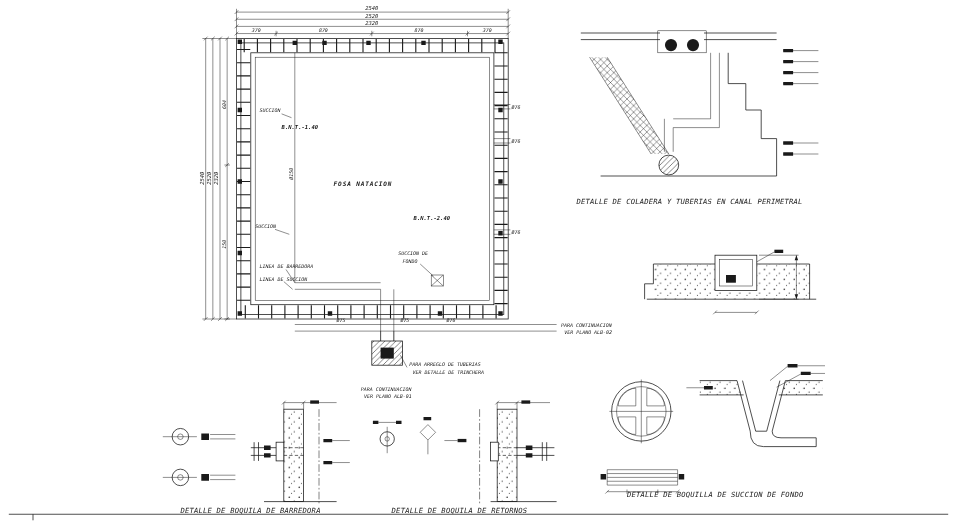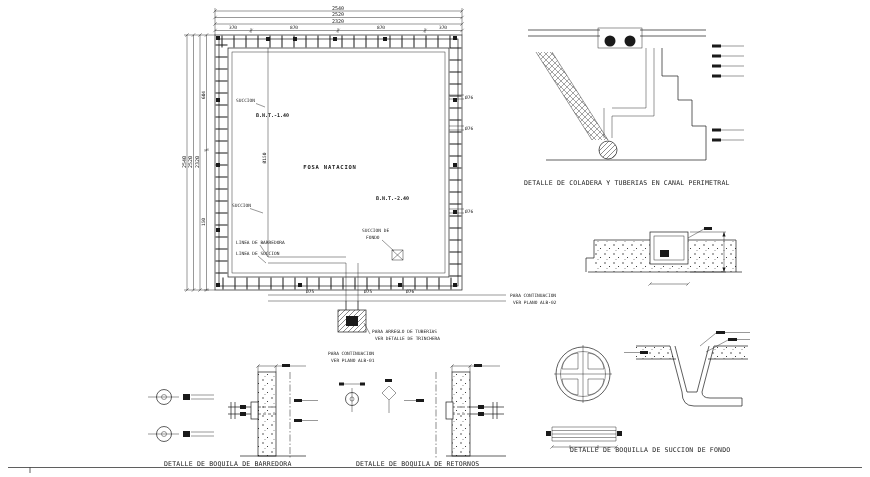--- a/index.html
+++ b/index.html
@@ -1,16 +1,16 @@
 <!DOCTYPE html>
 <html><head>
 <meta charset="utf-8">
 <style>
   html,body{margin:0;padding:0;background:#ffffff;}
-  #sheet{position:relative;width:870px;height:477px;background:#ffffff;overflow:hidden;}
+  #sheet{position:relative;width:870px;height:477px;background:#ffffff;overflow:hidden;font-style:italic;}
   svg{display:block;}
   .ln{stroke:#1a1a1a;stroke-width:0.7;fill:none;}
   .thin{stroke:#1a1a1a;stroke-width:0.45;fill:none;}
   .dash{stroke:#1a1a1a;stroke-width:0.6;fill:none;stroke-dasharray:3 2;}
   .cl{stroke:#1a1a1a;stroke-width:0.5;fill:none;stroke-dasharray:7 2 1.5 2;}
   .fillk{fill:#1a1a1a;stroke:none;}
   .ticks{stroke:#1a1a1a;stroke-width:12;fill:none;stroke-dasharray:1 11;}
   text{fill:#1a1a1a;font-family:"DejaVu Sans Mono","Liberation Mono",monospace;}
   .t45{font-size:4.5px;}
   .t5{font-size:5px;}

